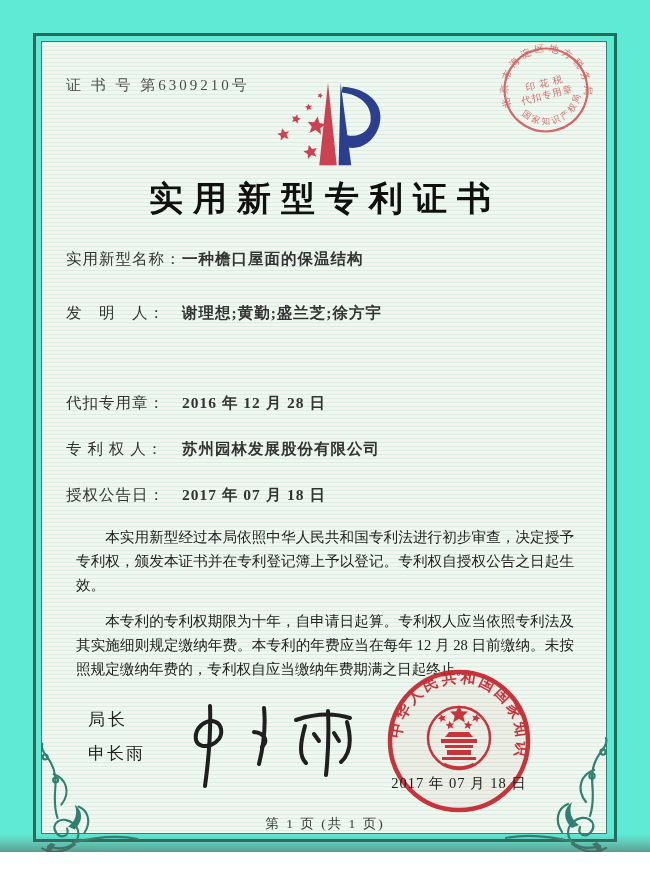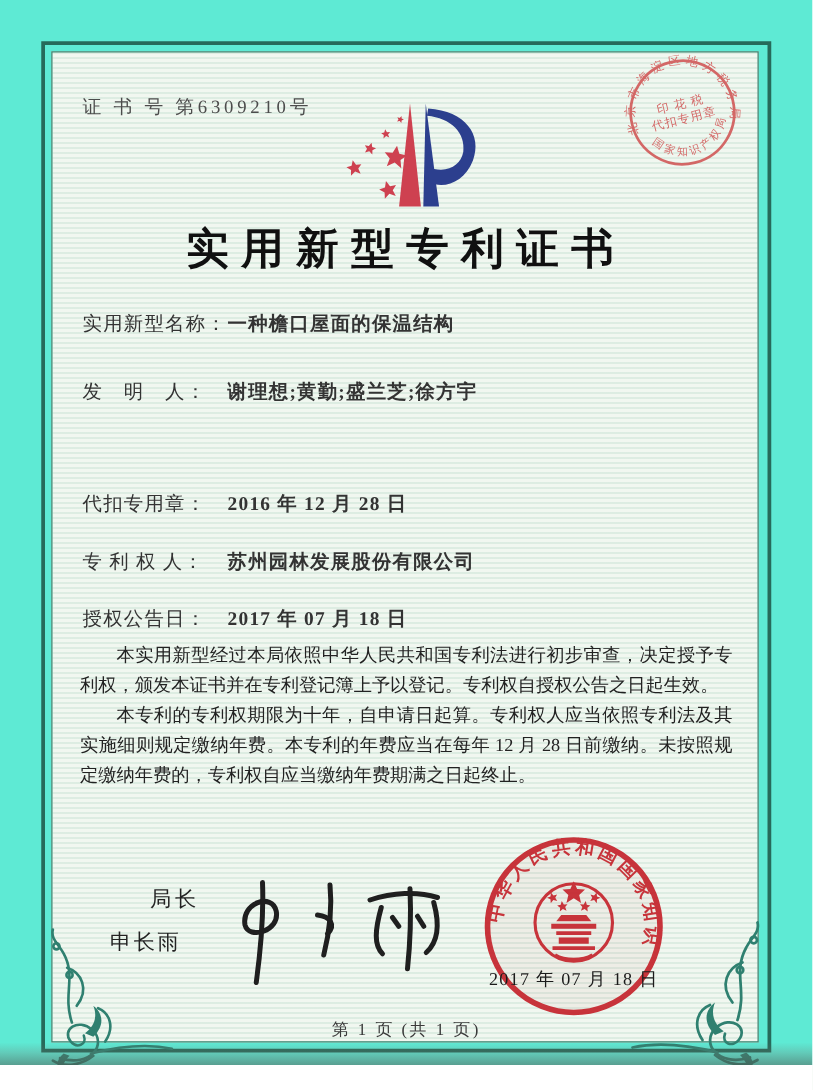--- a/index.html
+++ b/index.html
@@ -25,23 +25,23 @@
     position:absolute;left:0;right:0;top:176px;text-align:center;
     font-size:34px;font-weight:bold;letter-spacing:10px;color:#101010;
   }
   
   .field{position:absolute;left:66px;font-size:15.5px;color:#333;white-space:nowrap;}
   .field .flabel{display:inline-block;min-width:116px;letter-spacing:1px;}
   .field .fvalue{letter-spacing:1px;font-weight:bold;}
   .f0{top:249px}.f1{top:303px}.f2{top:348px}.f3{top:393px}.f4{top:439px}.f5{top:485px}
   
   .body-text{position:absolute;left:64px;top:513px;width:522px;font-size:14.6px;line-height:24px;text-align:justify;color:#222;}
-  .body-text p{margin:0;text-indent:2em;}
-  
-  .director-title{position:absolute;left:88px;top:708px;font-size:17px;letter-spacing:3px;color:#222;margin-left:32px;}
+  .body-text p{margin:12px;text-indent:2em;}
+  
+  .director-title{position:absolute;left:88px;top:708px;font-size:17px;letter-spacing:3px;color:#222;}
   .director-name{position:absolute;left:88px;top:742px;font-size:17px;letter-spacing:2px;color:#222;font-family:Liberation Mono, monospace;}
   .signature{position:absolute;left:168px;top:696px;width:200px;height:95px;}
   
   .official-seal{position:absolute;left:384px;top:666px;width:150px;height:150px;opacity:.92;}
   .seal-date{position:absolute;left:386px;top:774px;width:146px;text-align:center;font-size:14.5px;letter-spacing:1px;color:#1b1b1b;z-index:5;}
   
   .page-footer{position:absolute;left:0;right:0;top:815px;text-align:center;font-size:13.5px;letter-spacing:2px;color:#3a3a3a;}
   
   .flourish{position:absolute;z-index:3;}
   .flourish-right{left:502px;top:732px;width:112px;height:126px;}

